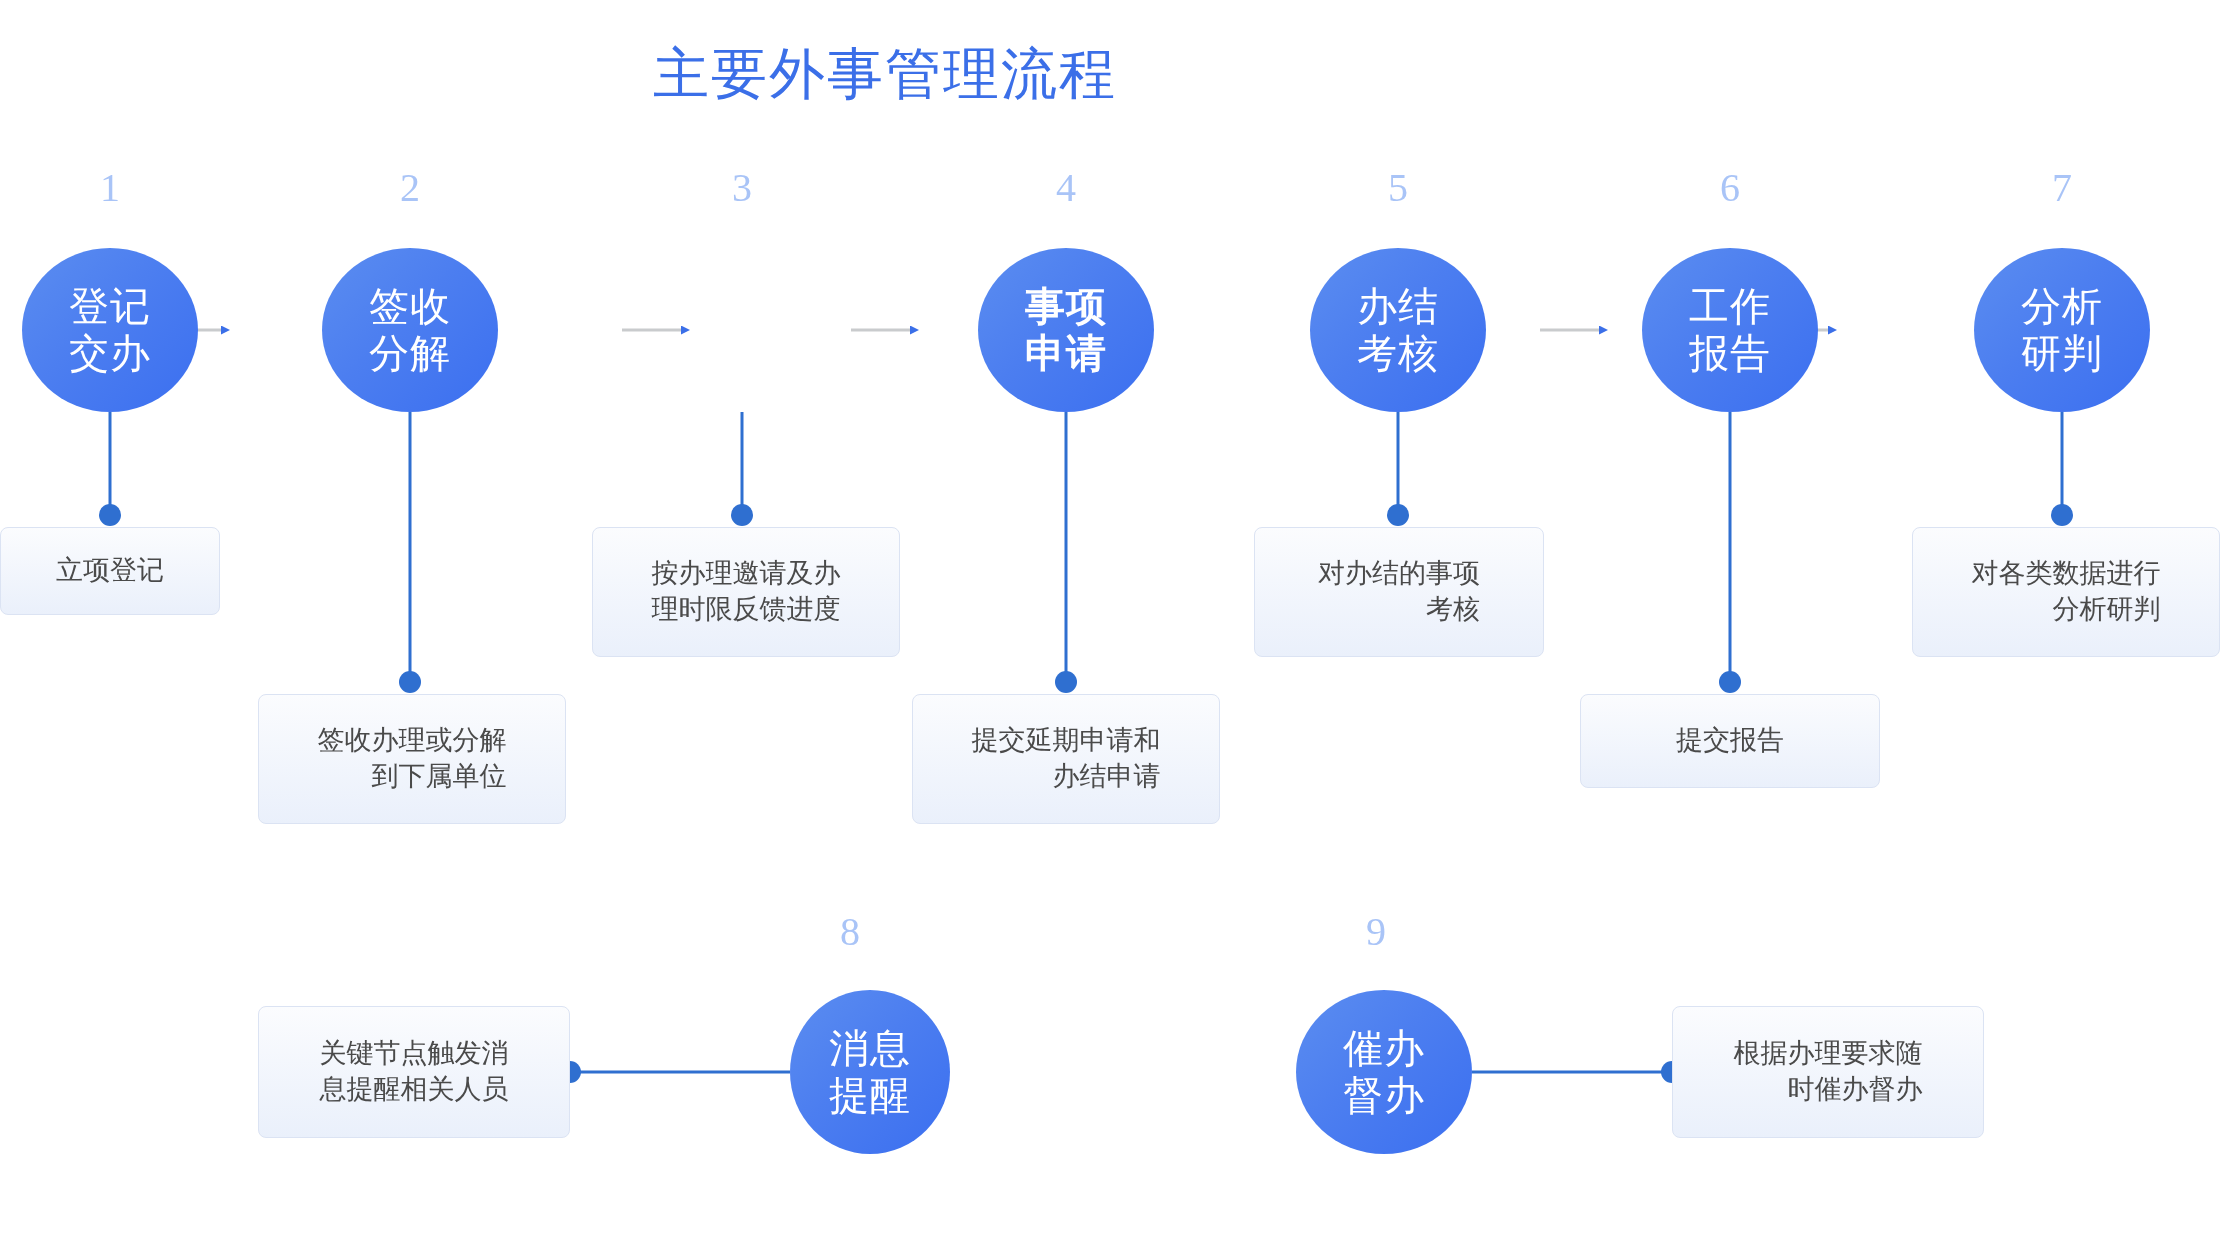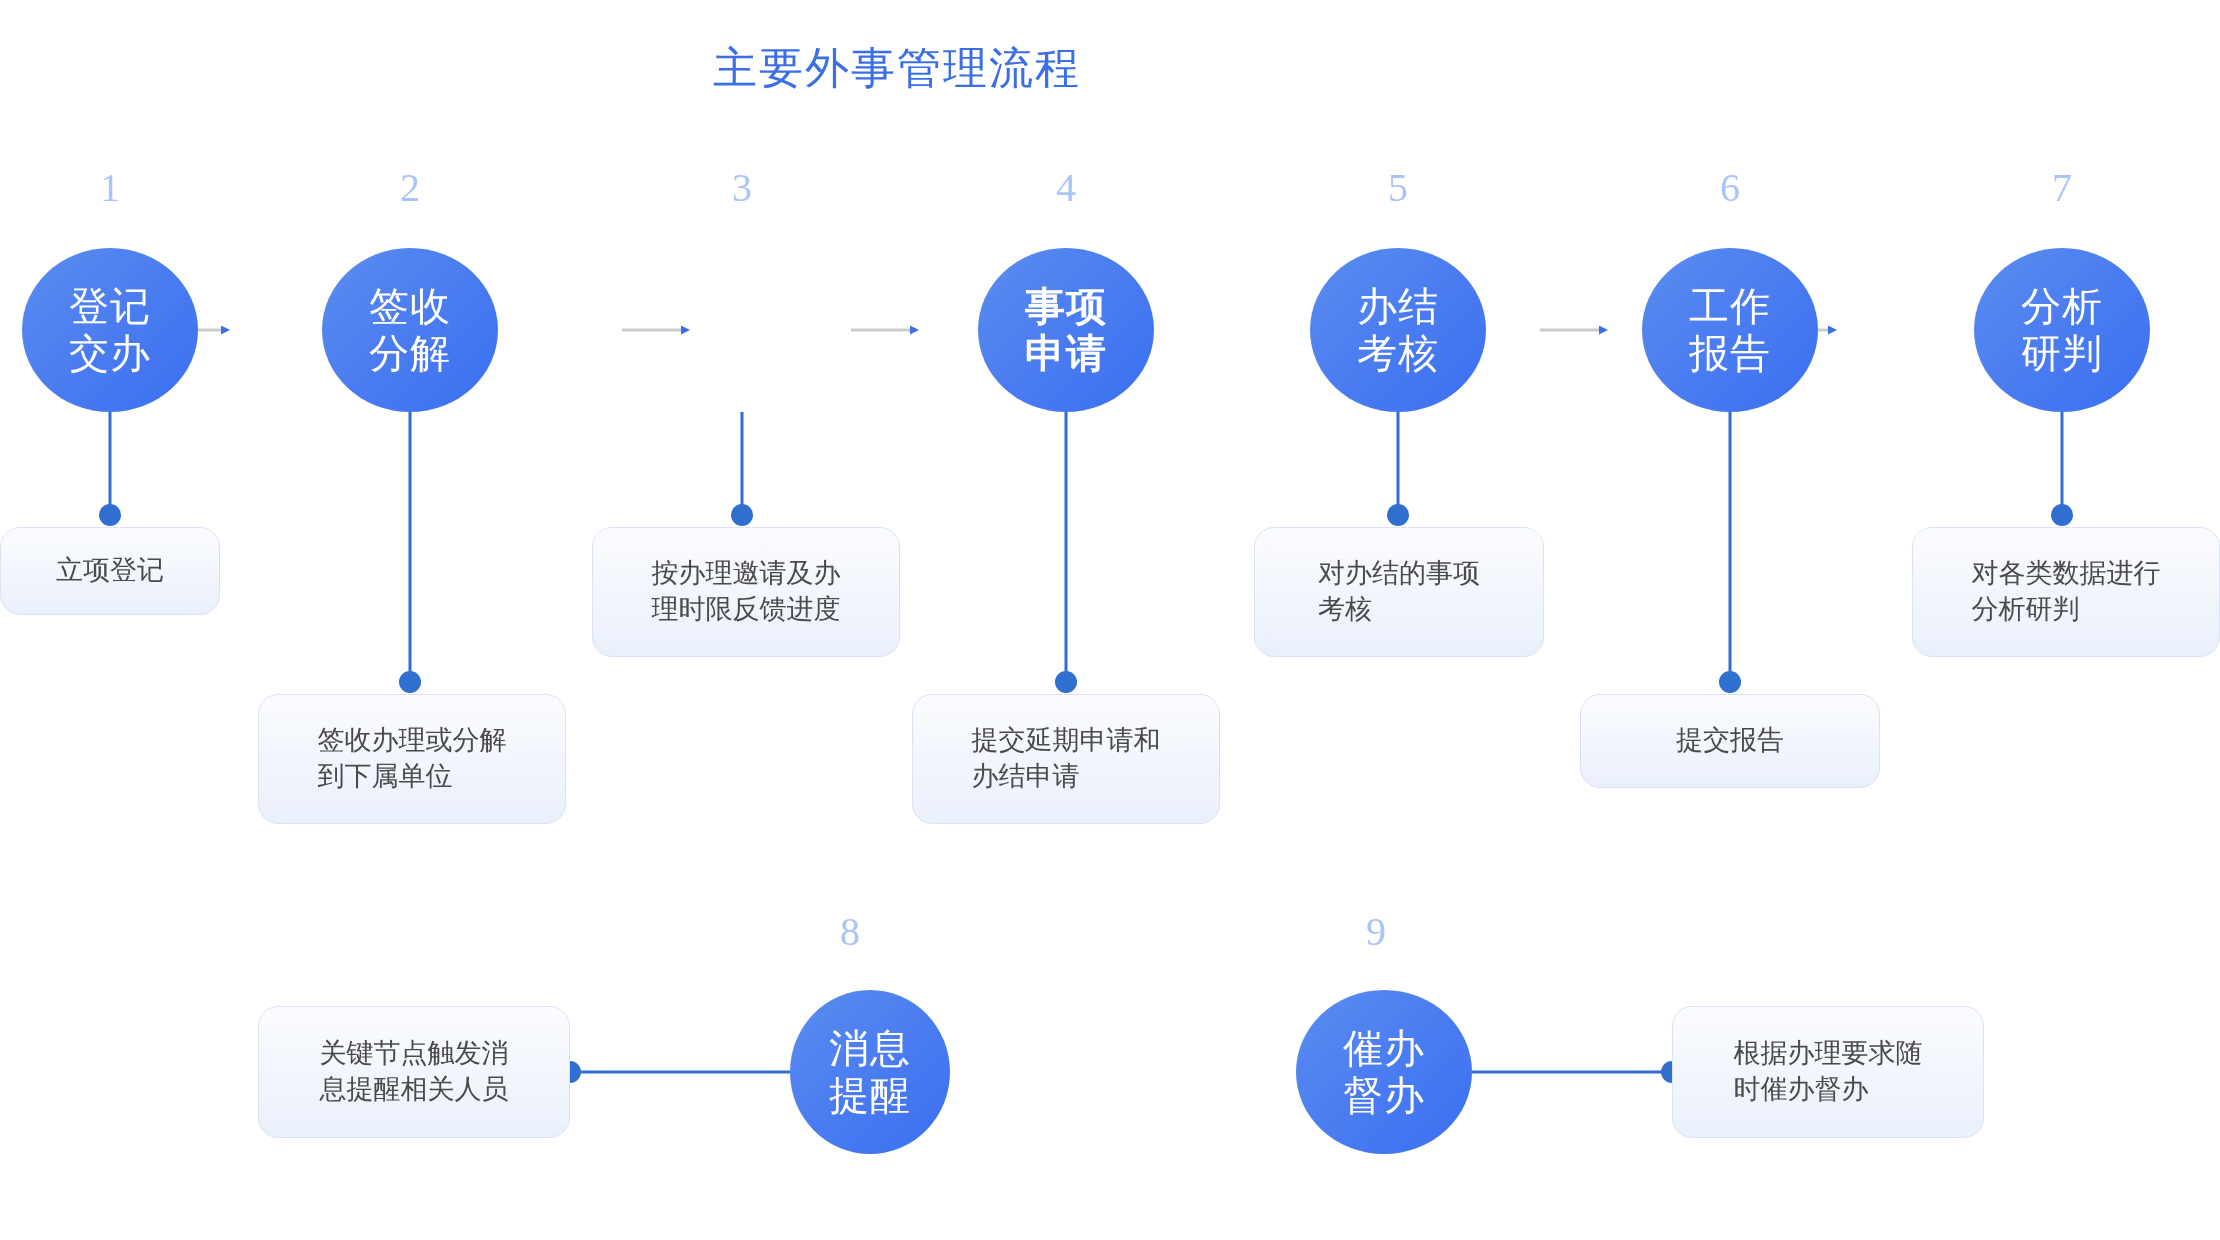--- a/index.html
+++ b/index.html
@@ -18,25 +18,25 @@
   #canvas {
     position: absolute;
     left: 0; top: 0;
     width: 2220px;
     height: 1240px;
   }
 
   
   .title {
     position: absolute;
-    left: 12px;
+    left: 0;
     top: 46px;
     width: 1770px;
     text-align: center;
-    font-size: 44px;
+    font-size: 56px;
     color: #3b6fe8;
     letter-spacing: 2px;
     font-weight: 400;
     line-height: 1;
     white-space: nowrap;
   }
 
   
   #links {
     position: absolute;
@@ -70,29 +70,29 @@
     color: #a9c4f7;
     line-height: 1;
     font-family: "Liberation Serif", "DejaVu Serif", serif;
   }
 
   
   .desc {
     position: absolute;
     box-sizing: border-box;
     border: 1px solid #dbe3f3;
-    border-radius: 20px;
+    border-radius: 8px;
     background: linear-gradient(180deg, #fbfcfe 0%, #eaf0fb 100%);
     color: #4a4a4a;
     font-size: 27px;
     line-height: 1.33;
     display: flex;
     align-items: center;
     justify-content: center;
-    text-align: left;
+    text-align: right;
     padding: 21px 14px;
   }
   .desc span { display: block; }
 </style>
 </head>
 <body>
 
 <div id="canvas">
 
   <div class="title">主要外事管理流程</div>

